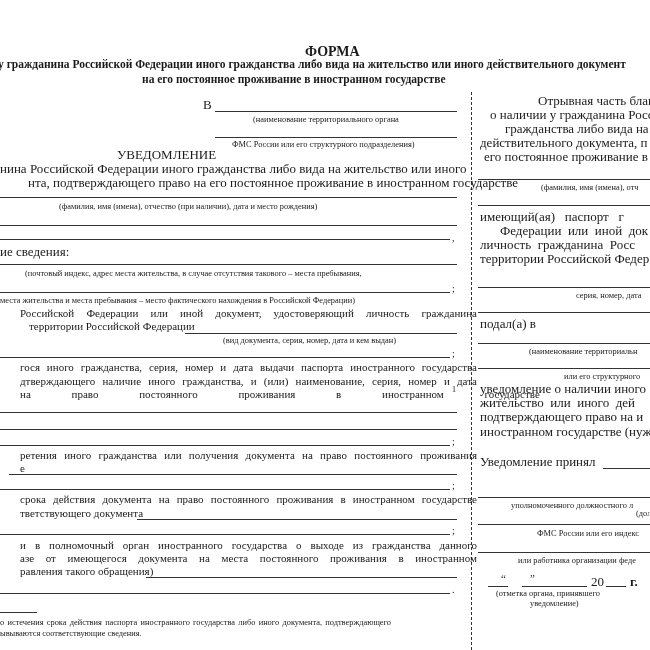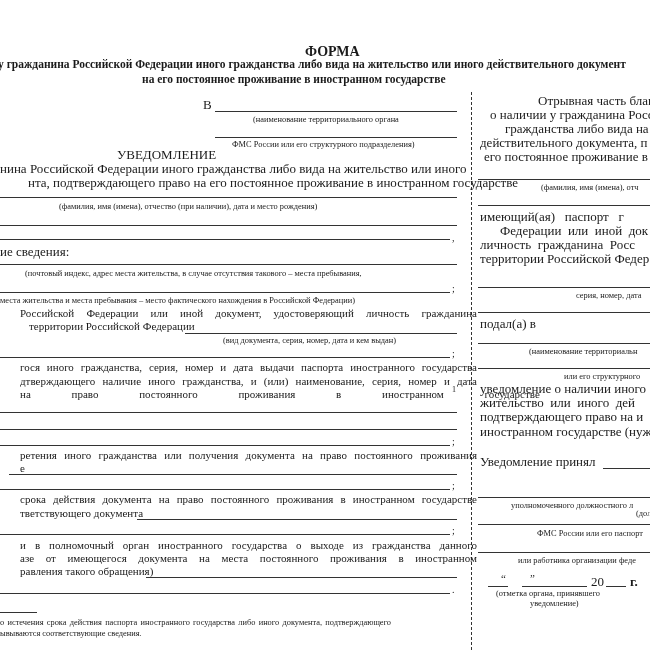--- a/index.html
+++ b/index.html
@@ -121,21 +121,21 @@
 <div class="abs body13" style="left:480px;top:409px;">подтверждающего право на и</div>
 <div class="abs body13" style="left:480px;top:424px;">иностранном государстве (нуж</div>
 
 <div class="abs body13" style="left:480px;top:454px;">Уведомление принял</div>
 <div class="line" style="left:603px;top:468px;width:47px;"></div>
 <div class="abs cap" style="left:636px;top:472px;margin-top:37px;">(дол</div>
 
 <div class="line" style="left:478px;top:497px;width:172px;"></div>
 <div class="abs cap" style="left:511px;top:501px;">уполномоченного должностного л</div>
 <div class="line" style="left:478px;top:524px;width:172px;"></div>
-<div class="abs cap" style="left:537px;top:529px;">ФМС России или его паспорт</div>
+<div class="abs cap" style="left:537px;top:529px;">ФМС России или его индекс</div>
 <div class="line" style="left:478px;top:552px;width:172px;"></div>
 <div class="abs cap" style="left:518px;top:556px;">или работника организации феде</div>
 
 <div class="abs body12" style="left:481px;top:572px;">“</div>
 <div class="line" style="left:488px;top:586px;width:20px;"></div>
 <div class="abs body12" style="left:510px;top:572px;">”</div>
 <div class="line" style="left:522px;top:586px;width:65px;"></div>
 <div class="abs body13" style="left:591px;top:574px;">20</div>
 <div class="line" style="left:606px;top:586px;width:20px;"></div>
 <div class="abs body13" style="left:630px;top:574px;font-weight:bold;">г.</div>

